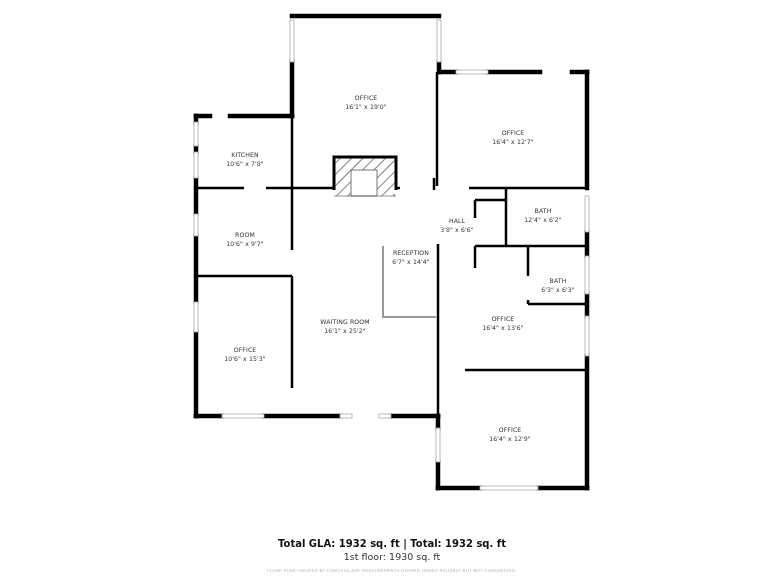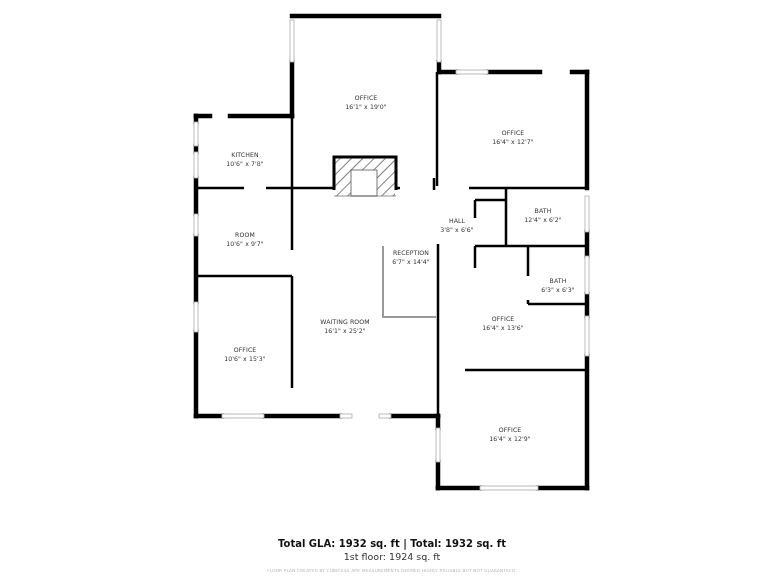--- a/index.html
+++ b/index.html
@@ -163,14 +163,14 @@
 <div class="room-label" style="left:503px; top:314px;">
   <span class="name">OFFICE</span>
   <span class="dim">16'4" x 13'6"</span>
 </div>
 <div class="room-label" style="left:510px; top:425px;">
   <span class="name">OFFICE</span>
   <span class="dim">16'4" x 12'9"</span>
 </div>
 
 <div class="summary summary-total">Total GLA: 1932 sq. ft | Total: 1932 sq. ft</div>
-<div class="summary summary-floor">1st floor: 1924 sq. ft</div>
+<div class="summary summary-floor">1st floor: 1930 sq. ft</div>
 <div class="disclaimer">FLOOR PLAN CREATED BY CUBICASA APP. MEASUREMENTS DEEMED HIGHLY RELIABLE BUT NOT GUARANTEED.</div>
 
 </body></html>

